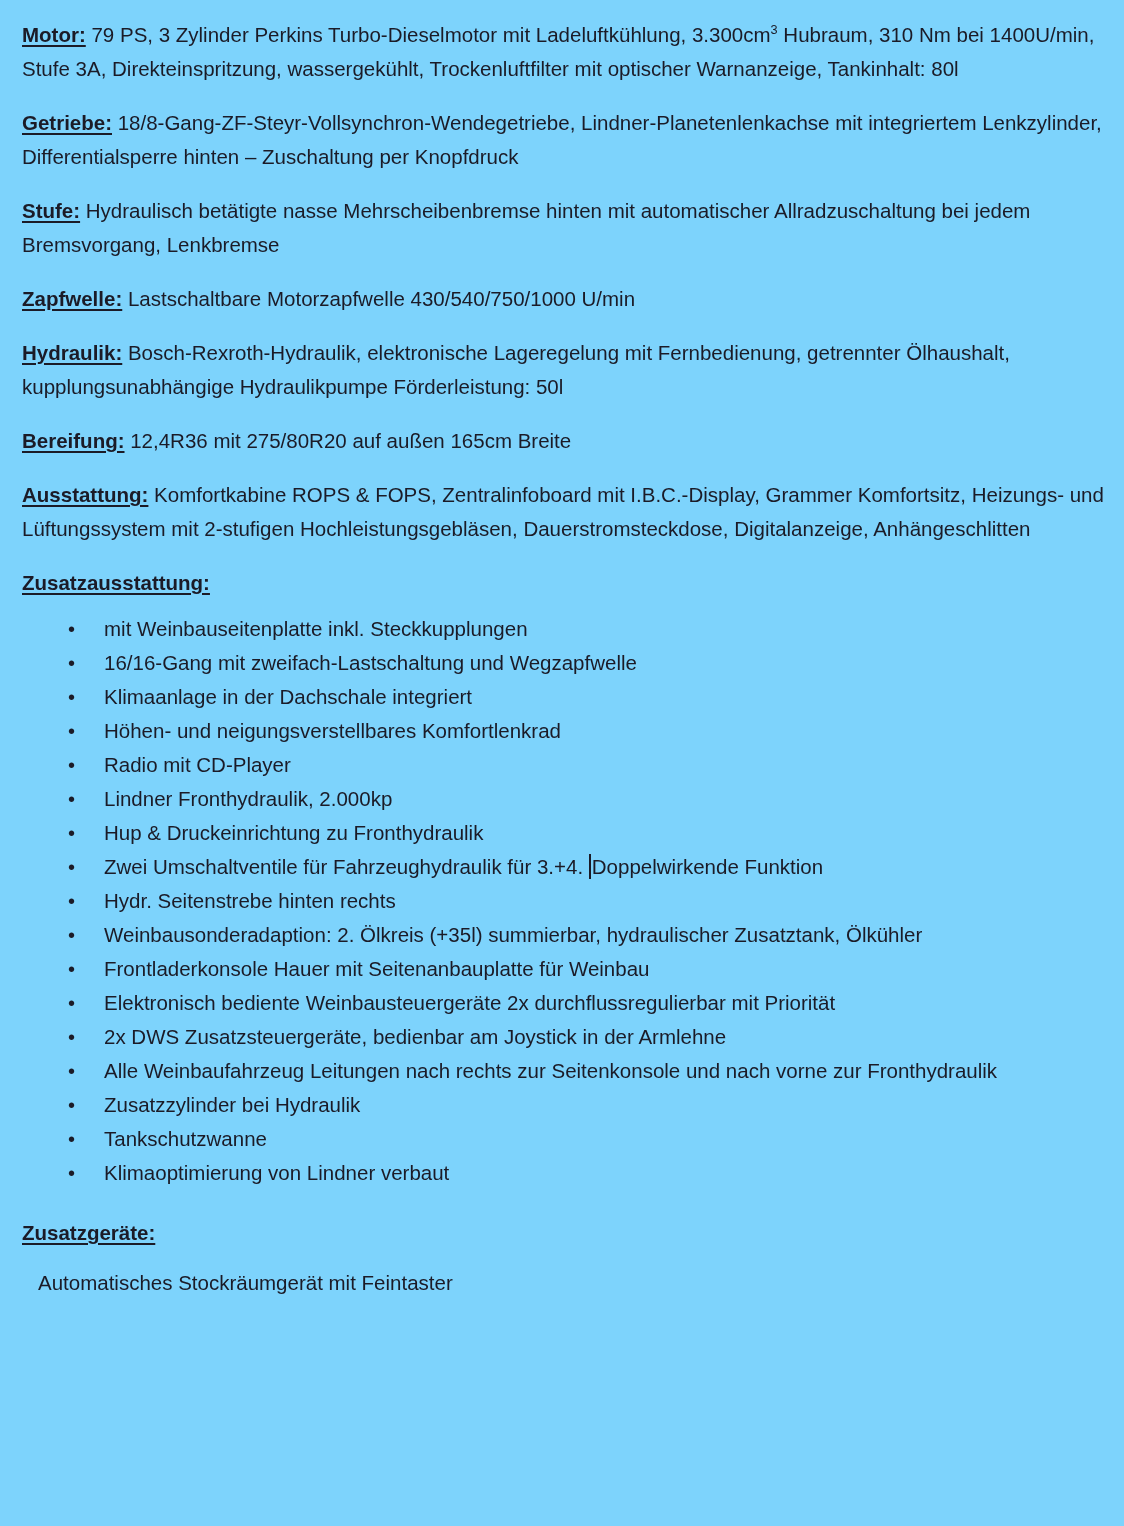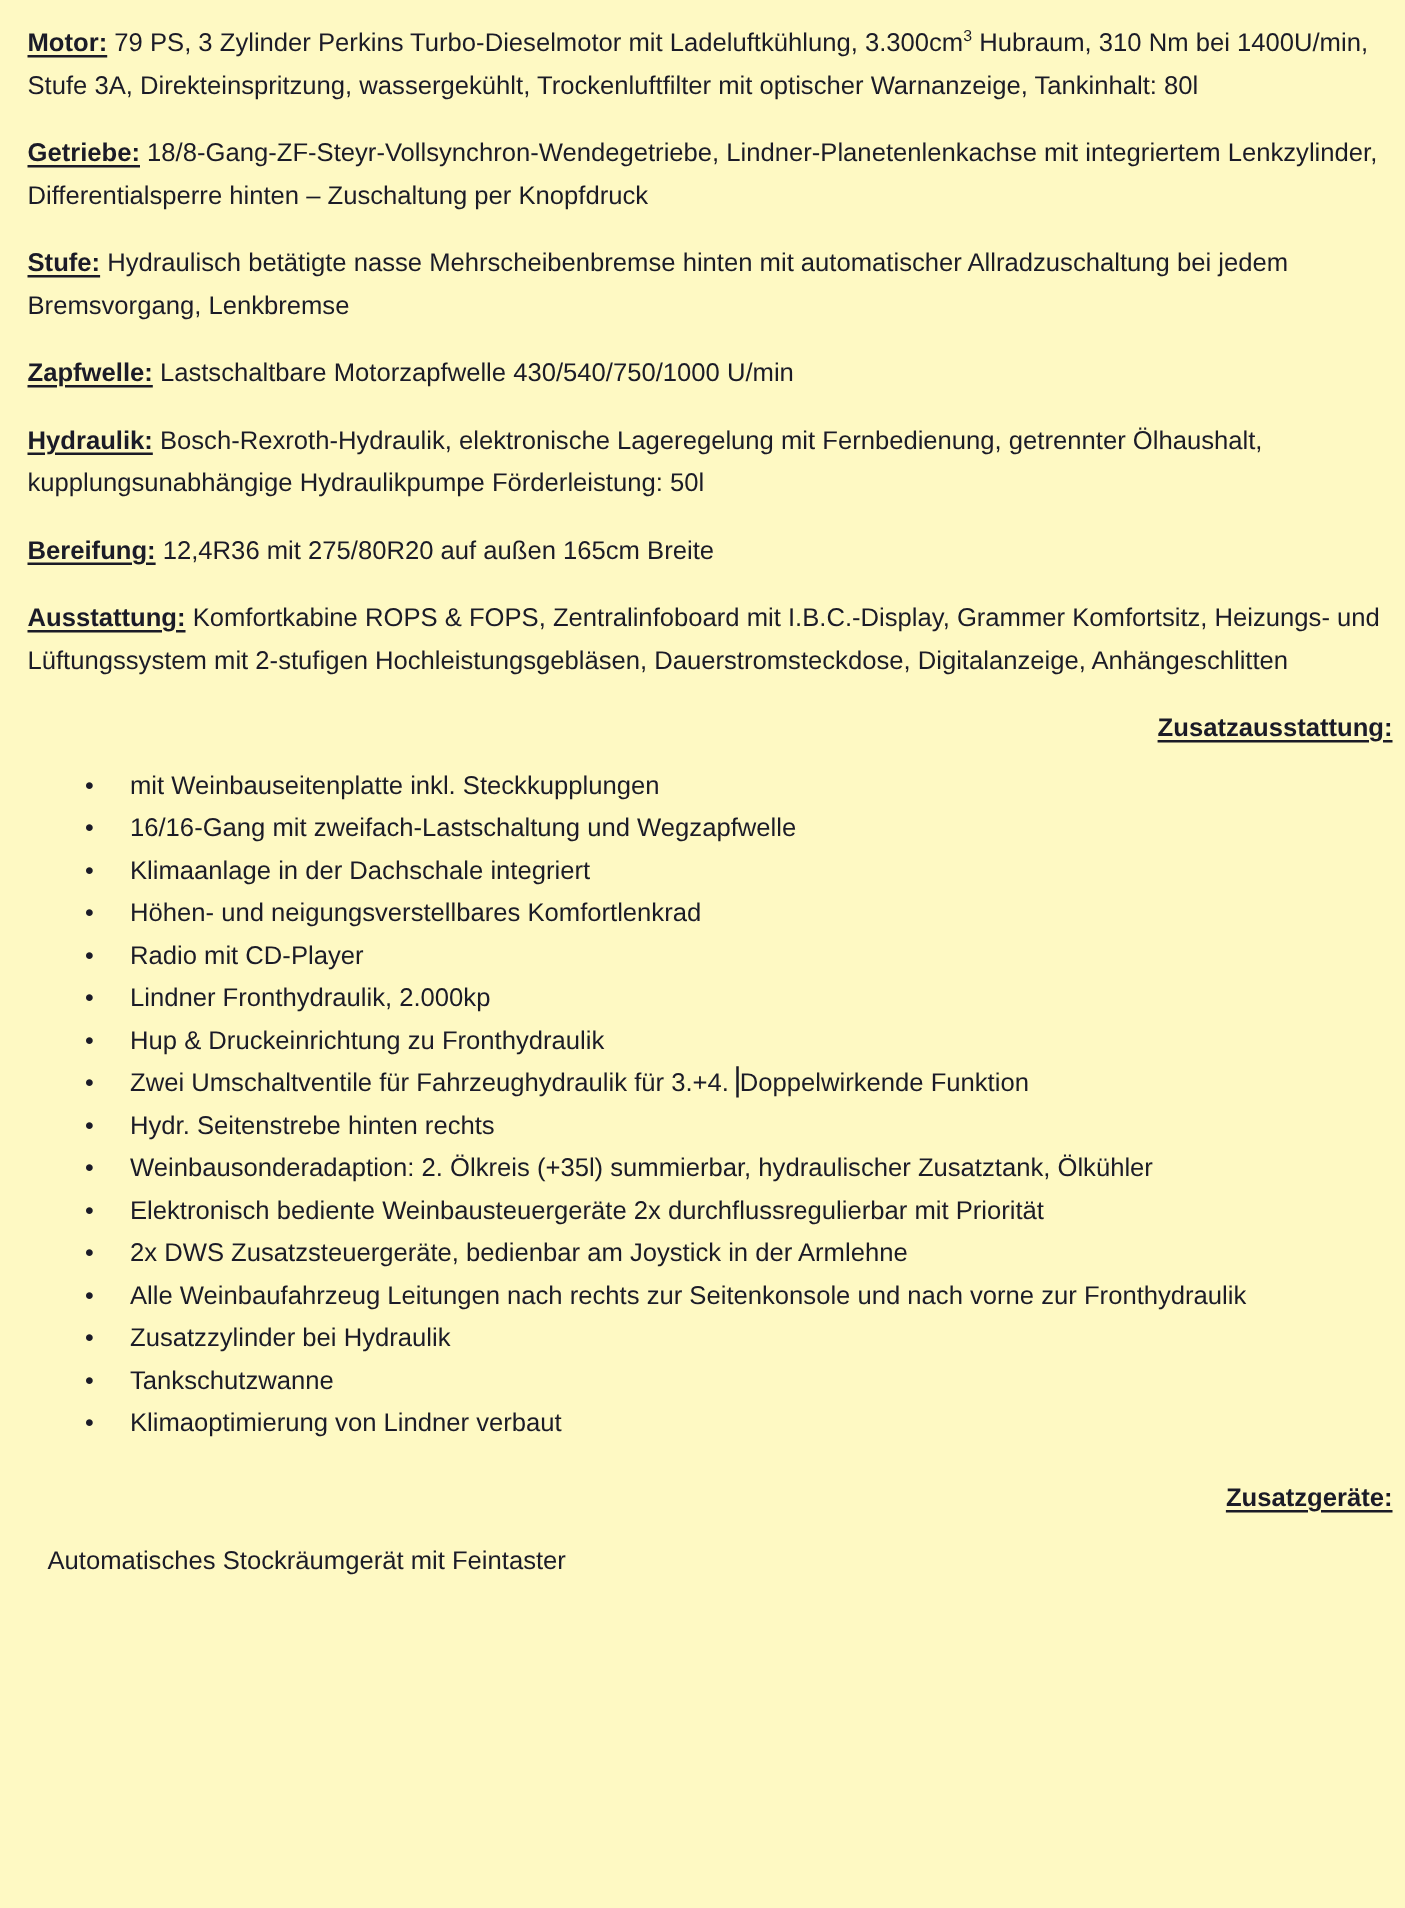--- a/index.html
+++ b/index.html
@@ -6,21 +6,21 @@
   html, body {
     margin: 0;
     padding: 0;
     background: #ffffff;
   }
 
   .page {
     position: relative;
     width: 1124px;
     height: 1526px;
-    background: #fef9c3;
+    background: #7dd3fc;
     box-sizing: border-box;
     padding: 18px 10px 0 22px;
     font-family: "Liberation Sans", "DejaVu Sans", sans-serif;
     font-size: 20.5px;
     line-height: 34px;
     color: #1b1b27;
     -webkit-font-smoothing: antialiased;
     overflow: hidden;
   }
 
@@ -48,21 +48,21 @@
 
   
   .section-heading {
     margin: 0 0 0 0;
     font-weight: bold;
     text-decoration: underline;
     text-underline-offset: 3px;
     display: inline-block;
   }
 
-  .heading-row { margin: 0 0 2px 0; text-align: right; }
+  .heading-row { margin: 0 0 2px 0; }
 
   
   ul.feature-list {
     list-style: none;
     margin: 12px 0 0 0;
     padding: 0;
     max-width: 1092px;
   }
 
   ul.feature-list > li {
@@ -136,20 +136,21 @@
     <li><span>mit Weinbauseitenplatte inkl. Steckkupplungen</span></li>
     <li><span>16/16-Gang mit zweifach-Lastschaltung und Wegzapfwelle</span></li>
     <li><span>Klimaanlage in der Dachschale integriert</span></li>
     <li><span>Höhen- und neigungsverstellbares Komfortlenkrad</span></li>
     <li><span>Radio mit CD-Player</span></li>
     <li><span>Lindner Fronthydraulik, 2.000kp</span></li>
     <li><span>Hup &amp; Druckeinrichtung zu Fronthydraulik</span></li>
     <li><span>Zwei Umschaltventile für Fahrzeughydraulik für 3.+4. </span><span class="caret"></span><span>Doppelwirkende Funktion</span></li>
     <li><span>Hydr. Seitenstrebe hinten rechts</span></li>
     <li><span>Weinbausonderadaption: 2. Ölkreis (+35l) summierbar, hydraulischer Zusatztank, Ölkühler</span></li>
+    <li><span>Frontladerkonsole Hauer mit Seitenanbauplatte für Weinbau</span></li>
     <li><span>Elektronisch bediente Weinbausteuergeräte 2x durchflussregulierbar mit Priorität</span></li>
     <li><span>2x DWS Zusatzsteuergeräte, bedienbar am Joystick in der Armlehne</span></li>
     <li><span>Alle Weinbaufahrzeug Leitungen nach rechts zur Seitenkonsole und nach vorne zur Fronthydraulik</span></li>
     <li><span>Zusatzzylinder bei Hydraulik</span></li>
     <li><span>Tankschutzwanne</span></li>
     <li><span>Klimaoptimierung von Lindner verbaut</span></li>
   </ul>
 
   <div class="gap-section"></div>
 

